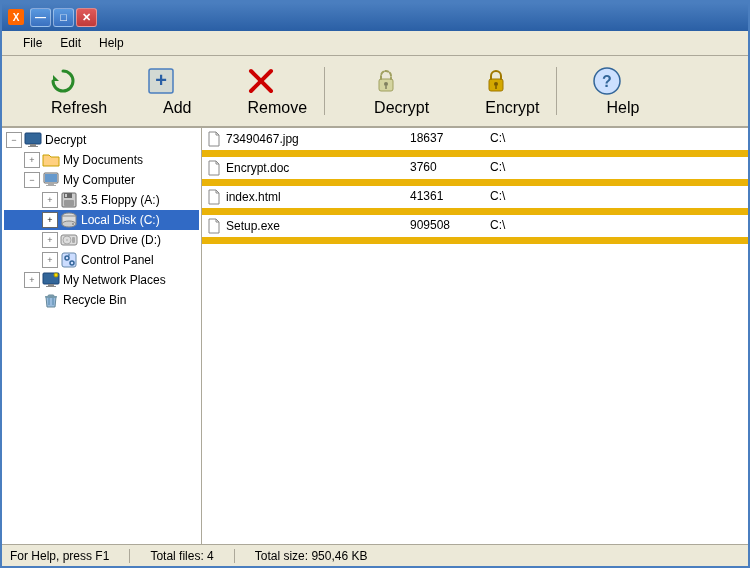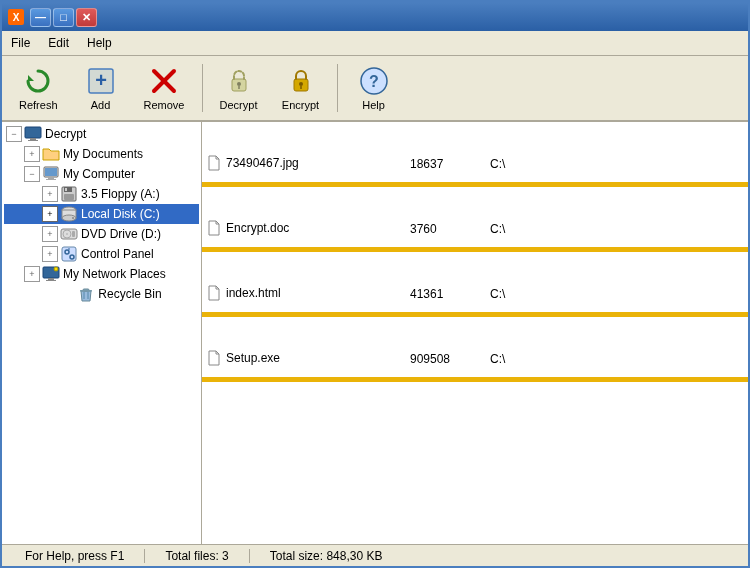--- a/index.html
+++ b/index.html
@@ -61,21 +61,21 @@
       font-size: 11px;
       font-weight: bold;
       color: white;
       background: linear-gradient(to bottom, #5a9ae0, #3a70c0);
     }
     .tb-btn.close { background: linear-gradient(to bottom, #e05a5a, #c03a3a); }
 
     
     .menu-bar {
       background: #ece9d8;
-      padding: 2px 0;
+      padding: 2px 12px;
       display: flex;
       gap: 0;
       border-bottom: 1px solid #aca899;
       flex-shrink: 0;
     }
     .menu-item {
       padding: 2px 8px;
       cursor: pointer;
       border: 1px solid transparent;
       border-radius: 2px;
@@ -104,22 +104,23 @@
       gap: 2px;
     }
     .tool-btn-icon {
       width: 32px;
       height: 32px;
       display: flex;
       align-items: center;
       justify-content: center;
     }
     .tool-btn-label {
-      font-size: 11px;
+      font-size: 16px;
       color: #000;
+      margin-left: 32px;
     }
     .toolbar-sep {
       width: 1px;
       height: 48px;
       background: #aca899;
       margin: 0 4px;
     }
 
     
     .main-content {
@@ -192,32 +193,31 @@
       font-weight: normal;
       font-size: 12px;
       cursor: pointer;
     }
     .col-name { width: 200px; }
     .col-size { width: 80px; }
     .col-path { flex: 1; }
 
     .file-row {
       display: flex;
-      align-items: flex-end;
-      padding: 10px 0;
+      align-items: flex-start;
+      padding: 2px 0;
       cursor: pointer;
-      border-bottom: 5px solid #eab308;
+      border-bottom: 7px solid #eab308;
     }
     .file-cell {
       padding: 1px 8px;
       font-size: 12px;
       overflow: hidden;
       text-overflow: ellipsis;
       white-space: nowrap;
-      margin-top: 24px;
     }
     .file-icon-cell {
       width: 200px;
       display: flex;
       align-items: center;
       gap: 4px;
       padding: 1px 4px;
     }
     .file-icon {
       width: 16px;
@@ -225,21 +225,21 @@
       display: flex;
       align-items: center;
       justify-content: center;
       font-size: 13px;
     }
 
     
     .status-bar {
       background: #ece9d8;
       border-top: 1px solid #aca899;
-      padding: 2px 23px;
+      padding: 2px 8px;
       display: flex;
       gap: 20px;
       font-size: 12px;
       flex-shrink: 0;
       height: 22px;
       align-items: center;
     }
     .status-sep {
       width: 1px;
       height: 14px;
@@ -438,21 +438,21 @@
           <svg width="18" height="18" viewBox="0 0 18 18">
             <rect x="1" y="2" width="16" height="11" rx="1" fill="#336699" stroke="#1a4477" stroke-width="1"></rect>
             <rect x="6" y="13" width="6" height="2" fill="#888"></rect>
             <rect x="4" y="15" width="10" height="1" fill="#888"></rect>
             <circle cx="14" cy="4" r="2" fill="#ffdd00" stroke="#aa9900" stroke-width="1"></circle>
           </svg>
         </div>
         <span class="tree-label">My Network Places</span>
       </div>
 
-      <div class="tree-node" style="padding-left: 20px; justify-content: center;">
+      <div class="tree-node" style="padding-left: 20px;">
         <div class="tree-expander empty"></div>
         <div class="tree-icon">
           <svg width="18" height="18" viewBox="0 0 18 18">
             <path d="M4 6 L5 16 L13 16 L14 6 Z" fill="#99bbdd" stroke="#668899" stroke-width="1"></path>
             <rect x="6" y="4" width="6" height="2" rx="1" fill="#88aabb" stroke="#668899" stroke-width="1"></rect>
             <rect x="3" y="5" width="12" height="1.5" rx="0.5" fill="#7799aa"></rect>
             <line x1="7" y1="7" x2="7" y2="14" stroke="#5588aa" stroke-width="1"></line>
             <line x1="11" y1="7" x2="11" y2="14" stroke="#5588aa" stroke-width="1"></line>
           </svg>
         </div>
@@ -516,17 +516,17 @@
         </div>
         <div class="file-cell col-size">909508</div>
         <div class="file-cell col-path">C:\</div>
       </div>
     </div>
   </div>
 
   <div class="status-bar">
     <span>For Help, press F1</span>
     <div class="status-sep"></div>
-    <span>Total files: 3</span>
+    <span>Total files: 4</span>
     <div class="status-sep"></div>
-    <span>Total size: 848,30 KB</span>
+    <span>Total size: 950,46 KB</span>
   </div>
 </div>
 
 </body></html>

